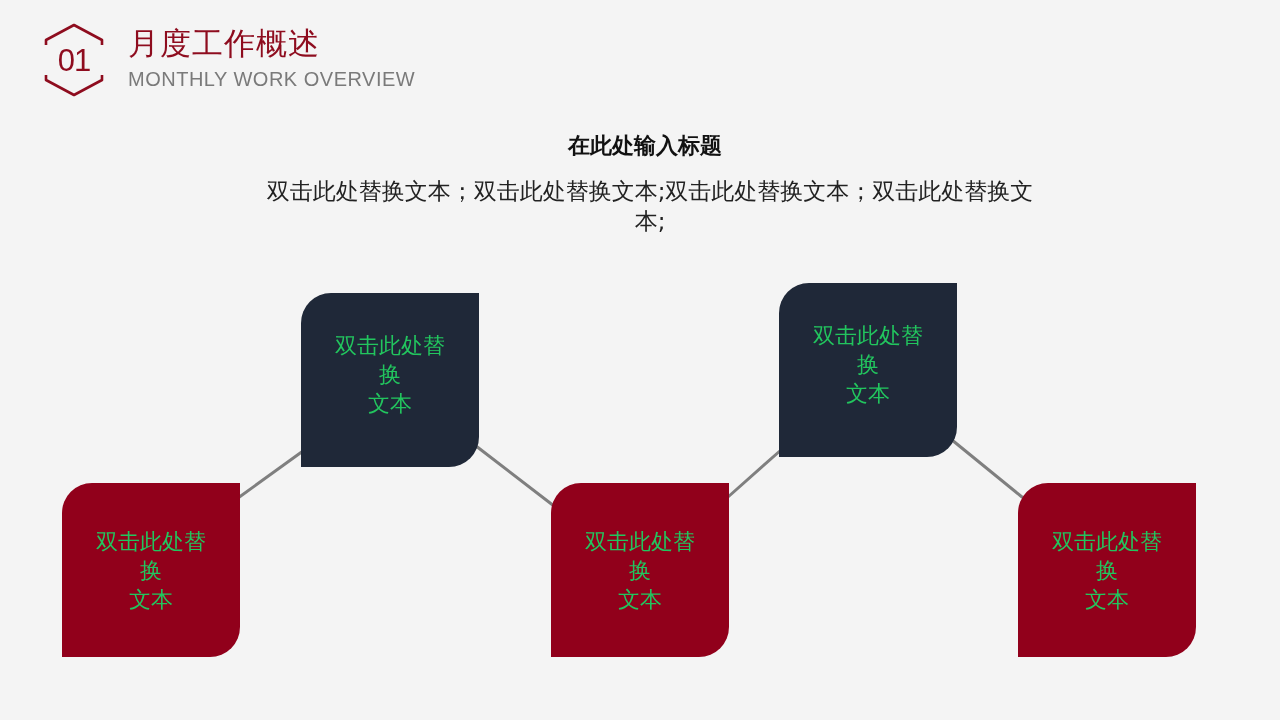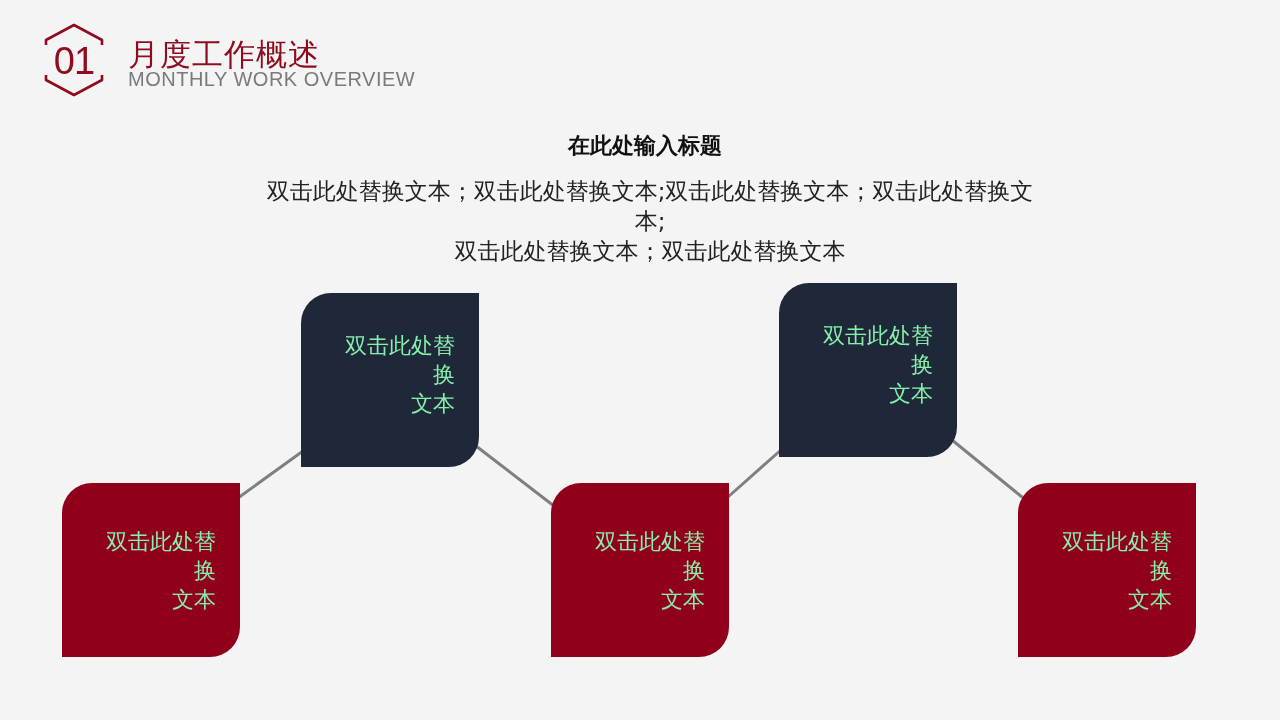--- a/index.html
+++ b/index.html
@@ -6,25 +6,25 @@
   body {
     width: 1280px; height: 720px; overflow: hidden;
     background: #f4f4f4; position: relative;
     font-family: "DejaVu Sans", "Liberation Sans", sans-serif;
   }
   .hex-badge { position: absolute; left: 41px; top: 23px; width: 66px; height: 74px; }
   .hex-badge svg { position: absolute; left: 0; top: 0; }
   .hex-num {
     position: absolute; left: 0; top: 0; width: 66px; height: 74px;
     display: flex; align-items: center; justify-content: center;
-    color: #8e0c1e; font-size: 38px; font-family: "Liberation Sans", sans-serif;
+    color: #8e0c1e; font-size: 31px; font-family: "Liberation Sans", sans-serif;
     letter-spacing: -1px; padding-top: 2px; box-sizing: border-box;
   }
   .title-cn {
-    position: absolute; left: 128px; top: 34px;
+    position: absolute; left: 128px; top: 23px;
     font-size: 31px; color: #8e0c1e; letter-spacing: 1px;
     font-family: "DejaVu Sans", sans-serif;
   }
   .title-en {
     position: absolute; left: 128px; top: 68px;
     font-size: 20px; color: #7a7a7a; letter-spacing: 0.5px;
     font-family: "Liberation Sans", sans-serif;
   }
   .section-heading {
     position: absolute; left: 0; width: 1290px; top: 131px; text-align: center;
@@ -32,21 +32,21 @@
   }
   .section-body {
     position: absolute; left: 260px; width: 780px; top: 176px; text-align: center;
     font-size: 23px; line-height: 30px; color: #222;
   }
   .connectors { position: absolute; left: 0; top: 0; }
   .card {
     position: absolute; width: 178px; height: 174px;
     border-radius: 30px 0 30px 0;
     display: flex; align-items: center; justify-content: center;
-    text-align: right; color: #86efac; font-size: 22px; line-height: 29px;
+    text-align: center; color: #22c55e; font-size: 22px; line-height: 29px;
     box-sizing: border-box; padding: 0 24px;
   }
   .card.red { background: #91001b; }
   .card.navy { background: #1f2838; }
   .card span { display: block; }
 </style>
 </head>
 <body>
 
 <div class="hex-badge">
@@ -56,21 +56,20 @@
   </svg>
   <div class="hex-num">01</div>
 </div>
 
 <div class="title-cn">月度工作概述</div>
 <div class="title-en">MONTHLY WORK OVERVIEW</div>
 
 <div class="section-heading">在此处输入标题</div>
 <div class="section-body">
   <div>双击此处替换文本；双击此处替换文本;双击此处替换文本；双击此处替换文本;</div>
-  <div>双击此处替换文本；双击此处替换文本</div>
 </div>
 
 <svg class="connectors" width="1280" height="720">
   <g stroke="#7f7f7f" stroke-width="3" stroke-linecap="round">
     <line x1="238" y1="498" x2="303" y2="451"></line>
     <line x1="476" y1="446" x2="554" y2="506"></line>
     <line x1="728" y1="497" x2="781" y2="450"></line>
     <line x1="952" y1="440" x2="1022" y2="497"></line>
   </g>
 </svg>

